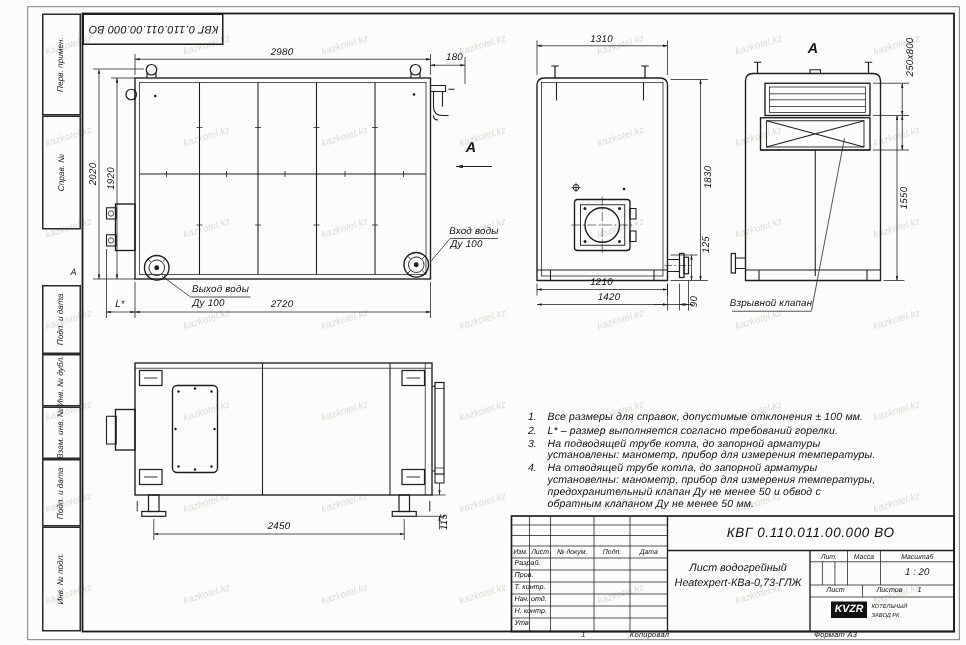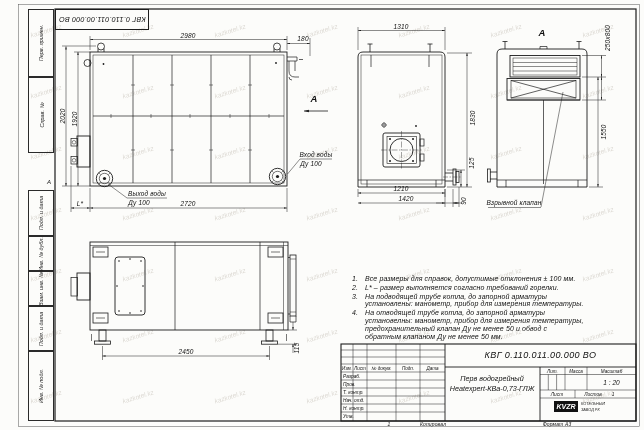--- a/index.html
+++ b/index.html
@@ -333,21 +333,21 @@
         <span class="note-num">3.</span>
         <span class="note-text">На подводящей трубе котла, до запорной арматуры установлены: манометр, прибор для измерения температуры.</span>
       </div>
     <div class="note-row">
         <span class="note-num">4.</span>
         <span class="note-text">На отводящей трубе котла, до запорной арматуры установелны: манометр, прибор для измерения температуры, предохранительный клапан Ду не менее 50 и обвод с обратным клапаном Ду не менее 50 мм.</span>
       </div>
   </div>
 
   <span class="tb t-doc" style="left:540.5px;top:355px;">КВГ 0.110.011.00.000 ВО</span>
-  <span class="tb t-name" style="left:492px;top:378px;">Перв водогрейный</span>
+  <span class="tb t-name" style="left:492px;top:378px;">Лист водогрейный</span>
   <span class="tb t-name" style="left:492px;top:388px;">Heatexpert-КВа-0,73-ГЛЖ</span>
   <span class="tb t-sm" style="left:347px;top:368px;">Изм.</span>
   <span class="tb t-sm" style="left:360px;top:368px;">Лист</span>
   <span class="tb t-sm" style="left:381.5px;top:368px;">№ докум.</span>
   <span class="tb t-sm" style="left:408px;top:368px;">Подп.</span>
   <span class="tb t-sm" style="left:432.5px;top:368px;">Дата</span>
   <span class="tb t-xs left" style="left:343px;top:376px;">Разраб.</span>
   <span class="tb t-xs left" style="left:343px;top:384px;">Пров.</span>
   <span class="tb t-xs left" style="left:343px;top:392px;">Т. контр.</span>
   <span class="tb t-xs left" style="left:343px;top:400px;">Нач. отд.</span>

